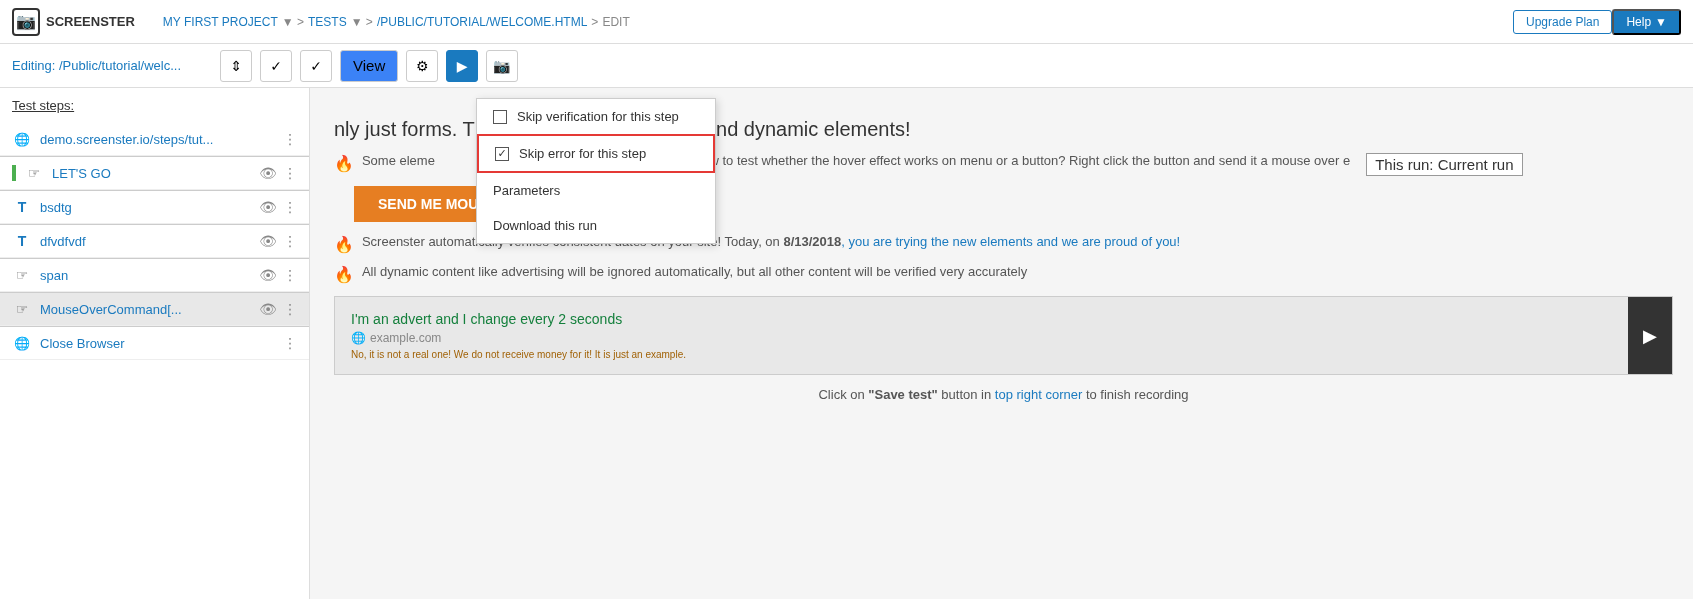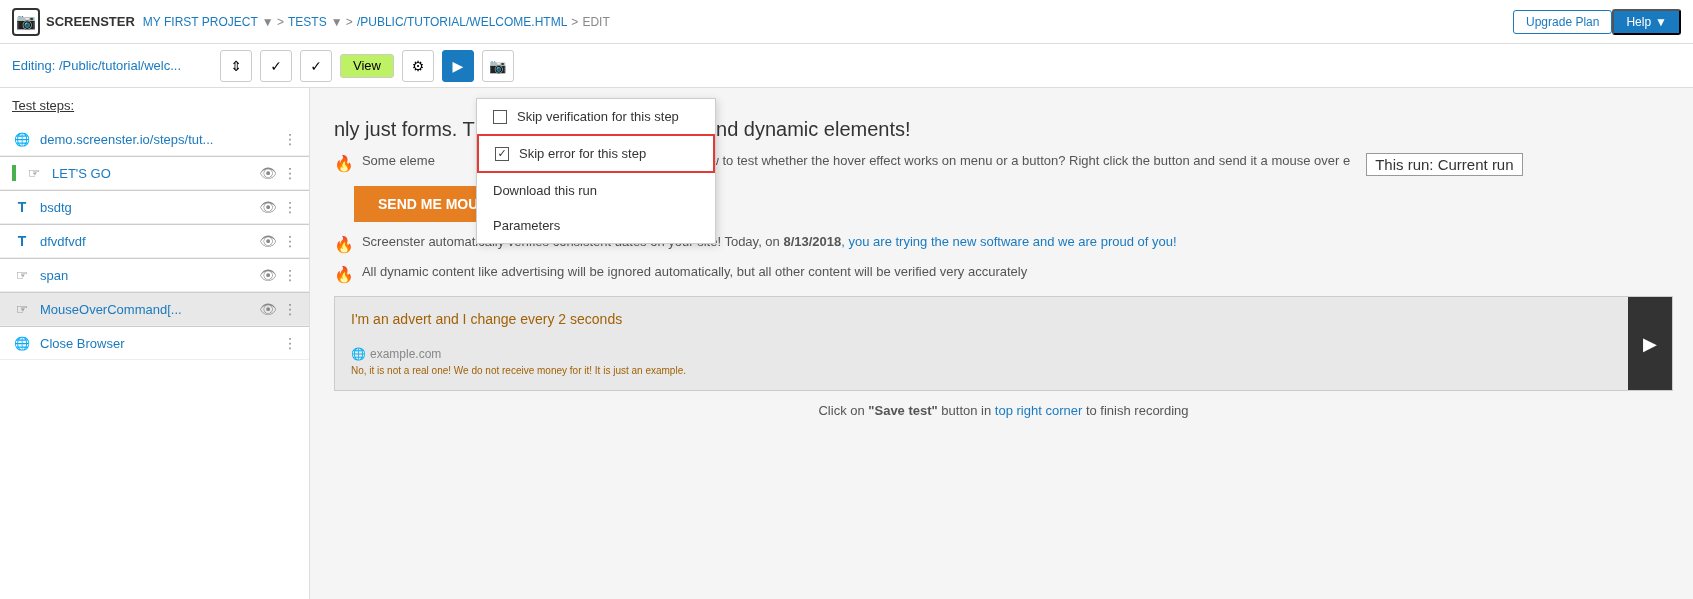--- a/index.html
+++ b/index.html
@@ -6,39 +6,39 @@
     body { font-family: Arial, sans-serif; font-size: 13px; background: #f0f0f0; width: 1693px; height: 599px; overflow: hidden; }
 
     
     .top-bar {
       display: flex; align-items: center; justify-content: space-between;
       background: #fff; border-bottom: 1px solid #ddd; height: 44px; padding: 0 12px;
     }
     .top-bar-left { display: flex; align-items: center; gap: 8px; }
     .logo { display: flex; align-items: center; gap: 6px; font-weight: bold; font-size: 13px; color: #333; }
     .logo-icon { width: 28px; height: 28px; border: 2px solid #333; border-radius: 4px; display: flex; align-items: center; justify-content: center; font-size: 16px; }
-    .breadcrumb { display: flex; align-items: center; gap: 4px; font-size: 12px; color: #555; }
+    .breadcrumb { display: flex; align-items: center; gap: 4px; font-size: 12px; color: #555; margin-left: 20px; }
     .breadcrumb a { color: #1a7abf; text-decoration: none; }
     .breadcrumb span { color: #888; }
     .top-bar-right { display: flex; align-items: center; gap: 0; }
     .btn-upgrade { border: 1px solid #1a7abf; color: #1a7abf; background: #fff; padding: 4px 12px; border-radius: 3px; cursor: pointer; font-size: 12px; }
     .btn-help { background: #1a7abf; color: #fff; padding: 4px 12px; border-radius: 3px; cursor: pointer; font-size: 12px; display: flex; align-items: center; gap: 4px; }
 
     
     .sub-toolbar {
       display: flex; align-items: center; background: #fff; border-bottom: 1px solid #ddd;
       height: 44px; padding: 0 12px; gap: 8px;
     }
     .editing-label { color: #1a7abf; font-size: 13px; font-weight: normal; min-width: 200px; }
     .toolbar-btn {
       width: 32px; height: 32px; border: 1px solid #ccc; background: #fff; border-radius: 3px;
       cursor: pointer; display: flex; align-items: center; justify-content: center; font-size: 14px;
     }
     .toolbar-btn.play { background: #1a7abf; border-color: #1a7abf; color: #fff; }
-    .toolbar-btn-view { border: 1px solid #ccc; background: #bef264; border-radius: 3px; padding: 0 12px; height: 24px; cursor: pointer; font-size: 13px; }
+    .toolbar-btn-view { border: 1px solid #ccc; background: #3b82f6; border-radius: 3px; padding: 0 12px; height: 32px; cursor: pointer; font-size: 15px; }
 
     
     .main-layout { display: flex; height: calc(599px - 88px); }
 
     
     .sidebar { width: 310px; background: #fff; border-right: 1px solid #ddd; overflow-y: auto; }
     .sidebar-title { padding: 10px 12px; font-size: 13px; color: #333; font-weight: normal; text-decoration: underline; }
     .step-item {
       display: flex; align-items: center; padding: 8px 12px; border-bottom: 1px solid #eee;
       gap: 8px; cursor: pointer;
@@ -79,21 +79,21 @@
     }
     .mouse-over-btn {
       background: #e67e22; color: #fff; border: none; padding: 10px 24px;
       font-size: 14px; font-weight: bold; cursor: pointer; margin: 8px 0 12px 20px;
       display: block;
     }
     .advert-box {
       border: 1px solid #ccc; background: #e8e8e8; margin: 12px 0; padding: 14px 16px;
       position: relative;
     }
-    .advert-title { color: #a16207; font-size: 14px; margin-bottom: 20px; }
+    .advert-title { color: #15803d; font-size: 14px; margin-bottom: 4px; }
     .advert-url { color: #888; font-size: 12px; display: flex; align-items: center; gap: 4px; margin-bottom: 4px; }
     .advert-desc { font-size: 10px; color: #a16207; }
     .advert-arrow {
       position: absolute; right: 0; top: 0; bottom: 0; width: 44px;
       background: #333; color: #fff; display: flex; align-items: center; justify-content: center;
       font-size: 18px; cursor: pointer;
     }
     .save-test-note { text-align: center; font-size: 13px; color: #555; margin-top: 12px; }
 
     .separator { height: 1px; background: #ccc; }
@@ -232,24 +232,24 @@
     <div class="dropdown-menu">
       <div class="dropdown-item">
         <div class="checkbox"></div>
         <span>Skip verification for this step</span>
       </div>
       <div class="dropdown-item highlighted">
         <div class="checkbox checked"></div>
         <span>Skip error for this step</span>
       </div>
       <div class="dropdown-item">
+        <span>Parameters</span>
+      </div>
+      <div class="dropdown-item">
         <span>Download this run</span>
-      </div>
-      <div class="dropdown-item">
-        <span>Parameters</span>
       </div>
     </div>
 
     <div class="page-content" style="margin-top: 10px; padding-left: 24px;">
 
       <div class="page-heading">
         <span>nly just forms. There are ads, time &amp; date and dynamic elements!</span>
       </div>
 
       <div class="fire-row">
@@ -258,21 +258,21 @@
           Some eleme&nbsp;&nbsp;&nbsp;&nbsp;&nbsp;&nbsp;&nbsp;&nbsp;&nbsp;&nbsp;&nbsp;&nbsp;&nbsp;&nbsp;&nbsp;&nbsp;&nbsp;&nbsp;&nbsp;&nbsp;&nbsp;&nbsp;&nbsp;&nbsp;&nbsp;&nbsp;&nbsp;&nbsp;&nbsp;&nbsp;&nbsp;&nbsp;&nbsp;&nbsp;&nbsp;mple - by mouse over. How to test whether the hover effect works on menu or a button? Right click the button and send it a mouse over e
         </span>
         <span class="run-badge">This run: Current run</span>
       </div>
 
       <button class="mouse-over-btn">SEND ME MOUSE OVER!</button>
 
       <div class="fire-row">
         <span class="fire-icon">🔥</span>
         <span>
-          <span>Screenster automatically verifies consistent dates on your site! Today, on </span><strong>8/13/2018</strong><span style="color:#1a7abf;">, you are trying the new software and we are proud of you!</span>
+          <span>Screenster automatically verifies consistent dates on your site! Today, on </span><strong>8/13/2018</strong><span style="color:#1a7abf;">, you are trying the new elements and we are proud of you!</span>
         </span>
       </div>
 
       <div class="fire-row">
         <span class="fire-icon">🔥</span>
         <span>All dynamic content like advertising will be ignored automatically, but all other content will be verified very accurately</span>
       </div>
 
       <div class="advert-box">
         <div class="advert-title">I'm an advert and I change every 2 seconds</div>

